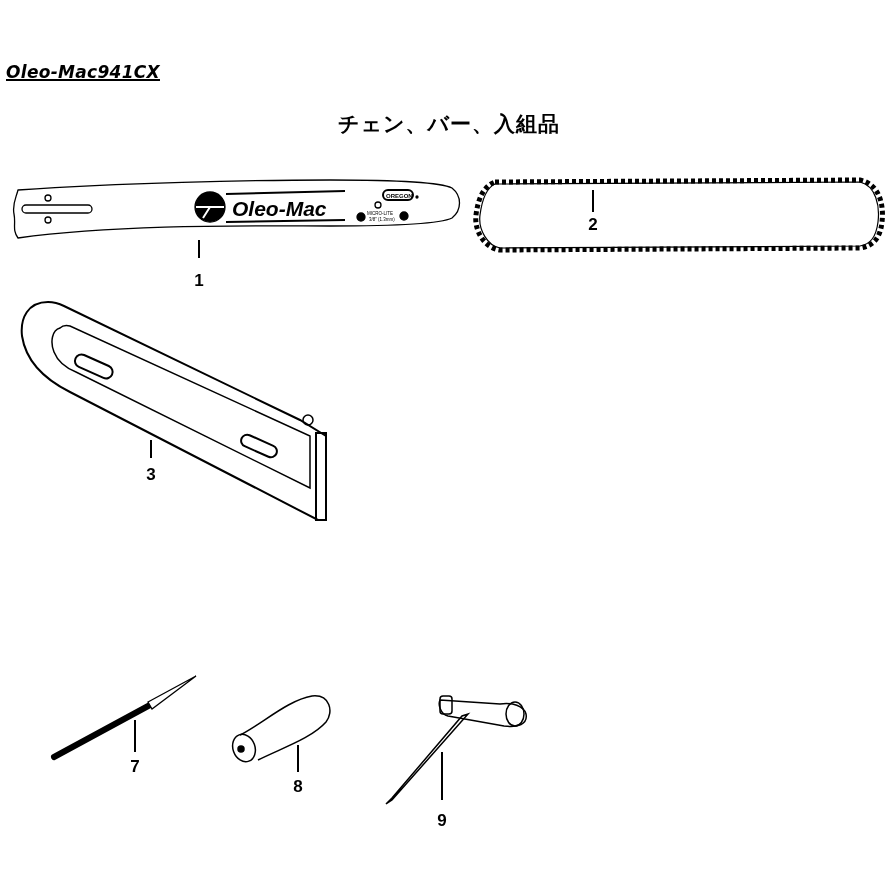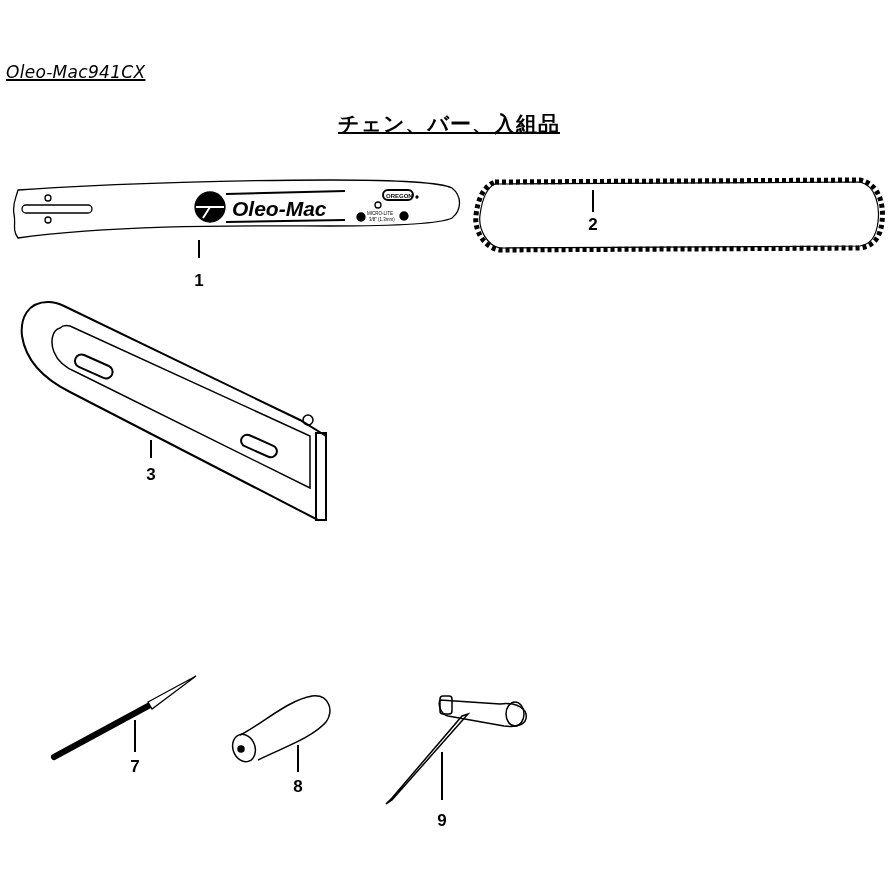--- a/index.html
+++ b/index.html
@@ -1,26 +1,26 @@
 <!DOCTYPE html>
 <html><head>
 <meta charset="utf-8">
 <style>
   html, body { margin: 0; padding: 0; background: #ffffff; }
   body { width: 888px; height: 888px; position: relative; overflow: hidden; font-family: "Liberation Sans", sans-serif; color: #000; }
   .model-title {
     position: absolute; left: 6px; top: 62px;
-    font-family: "DejaVu Sans", sans-serif; font-weight: normal; font-style: italic;
+    font-family: "DejaVu Sans", sans-serif; font-weight: bold; font-style: italic;
     font-size: 17px; text-decoration: underline; text-decoration-thickness: 2px;
     letter-spacing: 0.3px;
   }
   .section-title {
     position: absolute; left: 338px; top: 110px;
     font-family: "DejaVu Sans", sans-serif; font-weight: bold;
-    font-size: 21px; text-decoration: underline; text-decoration-thickness: 2px;
+    font-size: 21px; text-decoration-thickness: 2px;
     letter-spacing: 1px;
   }
   .part-num {
     position: absolute; font-family: "Liberation Sans", sans-serif; font-weight: bold;
     font-size: 17px; line-height: 17px; width: 20px; text-align: center;
   }
   svg.diagram { position: absolute; left: 0; top: 0; }
   .part { cursor: default; }
 </style>
 </head>

